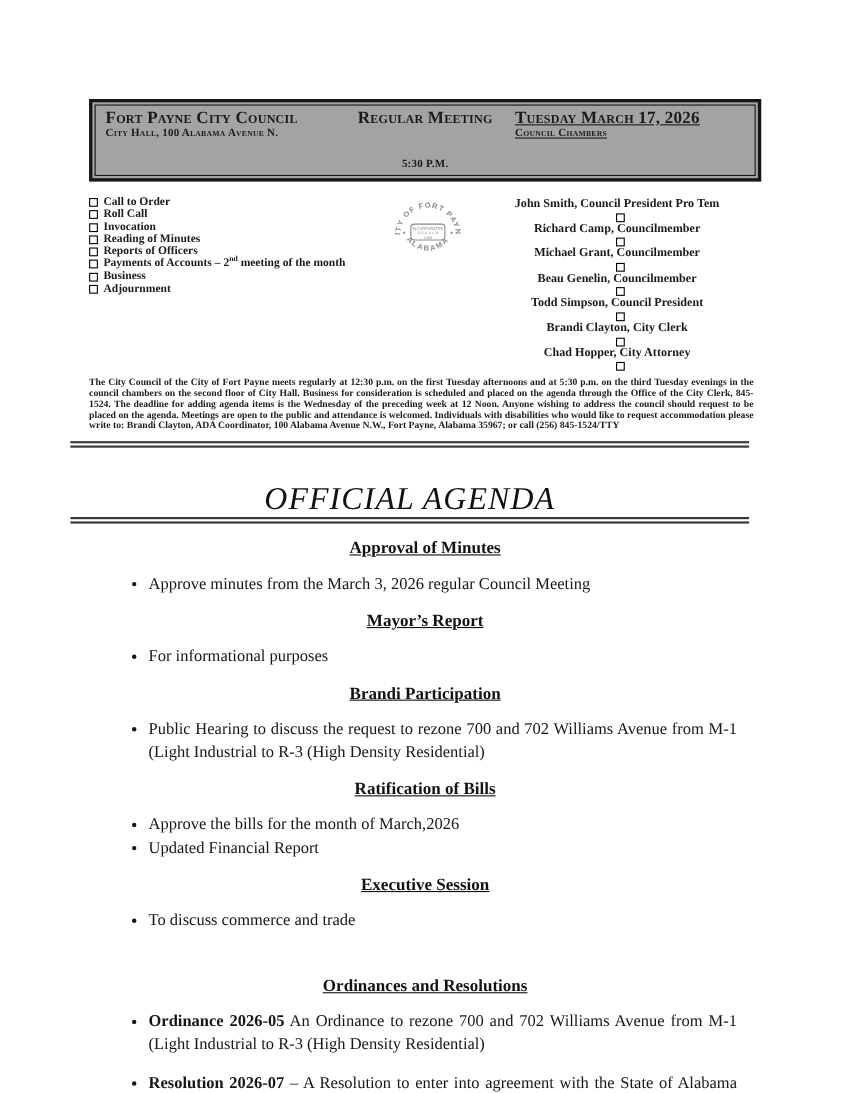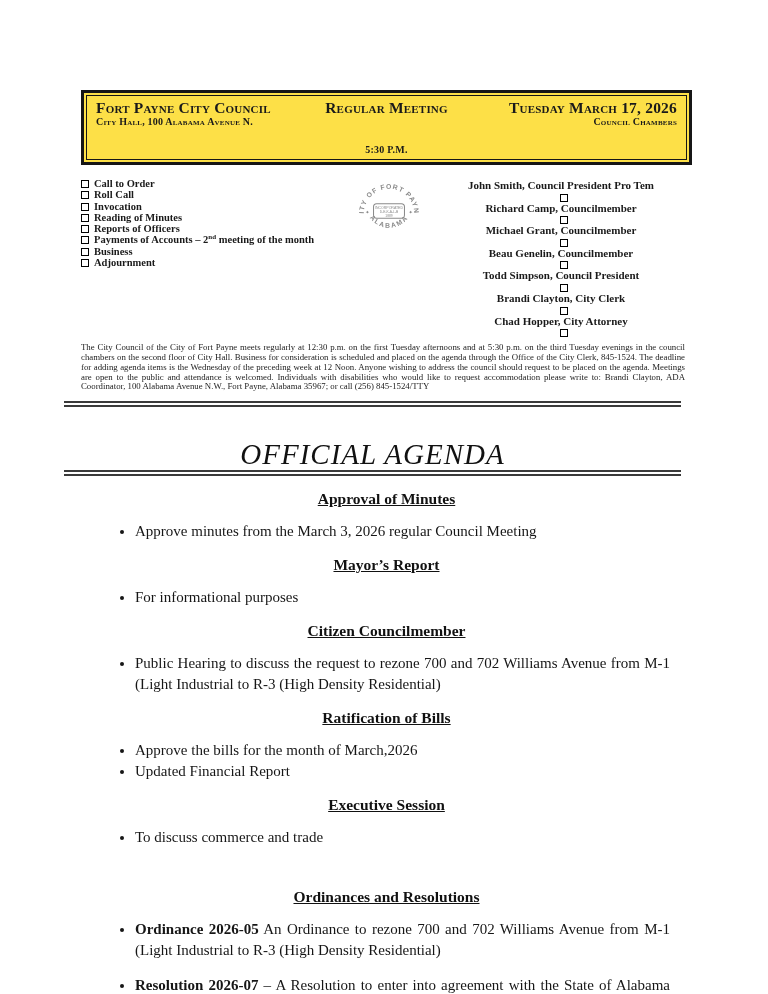--- a/index.html
+++ b/index.html
@@ -5,41 +5,41 @@
   html,body{margin:0;padding:0;}
   body{
     width:768px;height:994px;overflow:hidden;background:#fff;
     font-family:"Liberation Serif","DejaVu Serif",serif;color:#1a1a1a;
     -webkit-font-smoothing:antialiased;
   }
   .page{box-sizing:border-box;width:768px;height:994px;padding:90px 0 0 81px;position:relative;}
   .content{width:611px;}
 
   
-  .header-box{box-sizing:border-box;width:611px;border:3px solid #161616;padding:2px;background:#fde047;}
+  .header-box{box-sizing:border-box;width:611px;border:3px solid #161616;padding:2px;background:#a3a3a3;}
   .header-inner{border:1px solid #161616;padding:3px 9px 4px;display:grid;grid-template-columns:1.15fr 0.9fr 1.15fr;}
   .hcol{display:flex;flex-direction:column;}
   .hcol.c{text-align:center;gap:28px;}
-  .hcol.r{text-align:right;}
+  .hcol.r{text-align:left;text-decoration:underline;}
   .l1{font-variant:small-caps;font-weight:bold;font-size:15.5px;line-height:17px;letter-spacing:.2px;}
   .l2{font-variant:small-caps;font-weight:bold;font-size:10px;line-height:11px;letter-spacing:.2px;}
 
   
   .info-row{width:611px;display:flex;justify-content:space-between;margin-top:13px;}
   ul.checklist{list-style:none;margin:0;padding:0;width:268px;font-size:10.5px;line-height:11.3px;font-weight:600;}
   ul.checklist li{display:flex;align-items:flex-start;}
   .cbx{flex:none;width:6px;height:6px;border:1.4px solid #000;display:inline-block;margin:2px 5px 0 0;background:#fff;}
   .cbx.after{margin:2px 0 0 5px;}
   ul.checklist sup{font-size:7px;line-height:0;}
   ul.officials{list-style:none;margin:1px 0 0;padding:0;width:262px;text-align:right;font-size:11px;line-height:12.6px;font-weight:600;}
   ul.officials li{display:flex;justify-content:flex-end;align-items:center;flex-direction:column;}
   .seal-wrap{width:68px;margin-top:1px;}
 
   
-  .fine-print{width:604px;margin:6px 0 0;font-size:8.8px;line-height:9.8px;font-weight:400;text-align:justify;color:#1c1c1c;}
+  .fine-print{width:604px;margin:6px 0 0;font-size:8.8px;line-height:9.8px;font-weight:700;text-align:justify;color:#1c1c1c;}
 
   
   .banner{width:617px;margin:9px 0 3px -17px;}
   .rule{height:2px;border-top:2px solid #3a3a3a;border-bottom:2px solid #3a3a3a;}
   .banner-title{text-align:center;font-style:italic;font-size:29px;line-height:31px;letter-spacing:1px;color:#111;margin-top:32px;}
 
   
   .section-heading{width:611px;text-align:center;font-size:15.5px;line-height:21px;font-weight:bold;text-decoration:underline;margin:12px 0;color:#111;}
   ul.bullets{margin:0 22px 12px 54px;padding:0;}
   ul.bullets li{font-size:15px;line-height:21px;text-align:justify;color:#161616;}
@@ -175,21 +175,21 @@
           <li>Approve minutes from the March 3, 2026 regular Council Meeting</li>
         </ul>
       </section>
       <section class="agenda-section">
         <h2 class="section-heading">Mayor’s Report</h2>
         <ul class="bullets">
           <li>For informational purposes</li>
         </ul>
       </section>
       <section class="agenda-section">
-        <h2 class="section-heading">Citizen Councilmember</h2>
+        <h2 class="section-heading">Brandi Participation</h2>
         <ul class="bullets">
           <li>Public Hearing to discuss the request to rezone 700 and 702 Williams Avenue from M-1 (Light Industrial to R-3 (High Density Residential)</li>
         </ul>
       </section>
       <section class="agenda-section">
         <h2 class="section-heading">Ratification of Bills</h2>
         <ul class="bullets">
           <li>Approve the bills for the month of March,2026</li>
           <li>Updated Financial Report</li>
         </ul>

